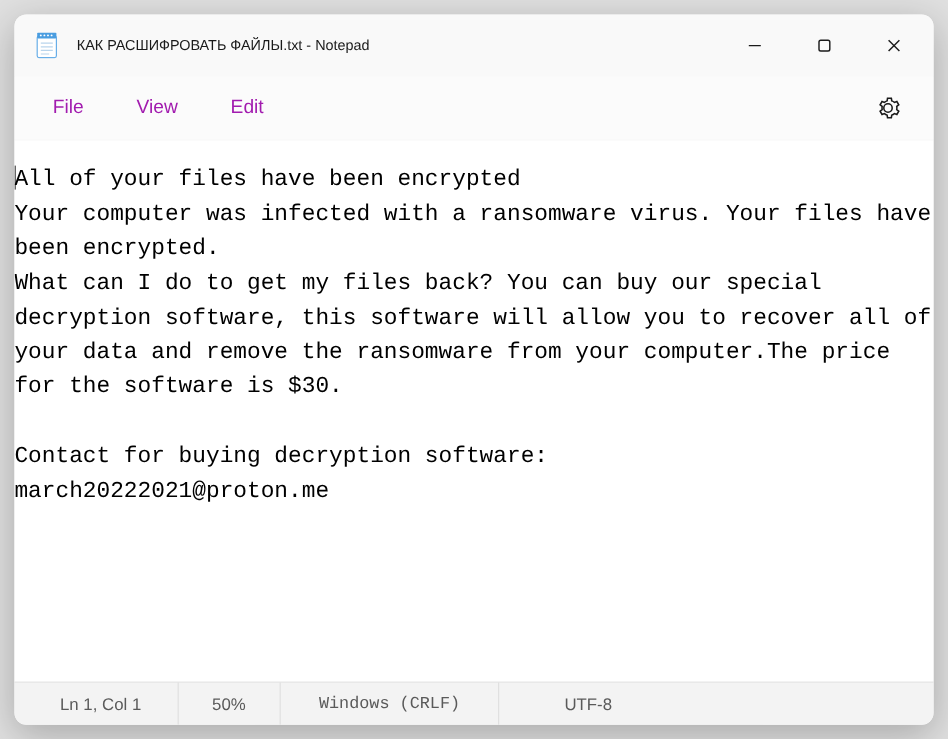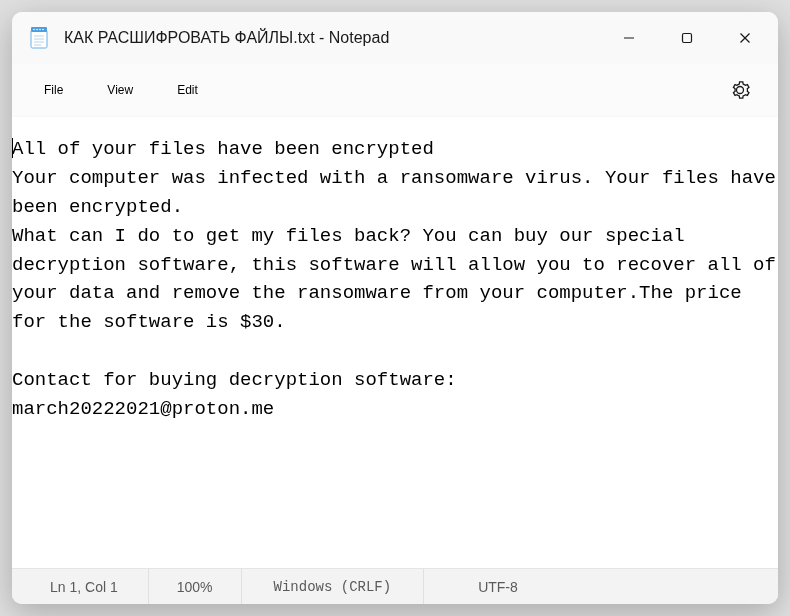--- a/index.html
+++ b/index.html
@@ -58,21 +58,21 @@
       width: 18px;
       height: 22px;
       margin-right: 16px;
       flex-shrink: 0;
     }
     .notepad-icon svg {
       display: block;
     }
     .title-text {
       flex: 1;
-      font-size: 16px;
+      font-size: 12px;
       color: #1a1a1a;
       font-weight: 400;
     }
     .window-controls {
       display: flex;
       height: 100%;
     }
     .wc-btn {
       width: 58px;
       height: 100%;
@@ -90,22 +90,22 @@
       height: 52px;
       display: flex;
       align-items: center;
       padding: 0 10px;
       background: #fbfbfb;
       position: relative;
       z-index: 2;
     }
     .menu-item {
       padding: 8px 22px;
-      font-size: 12px;
-      color: #000000;
+      font-size: 16px;
+      color: #a21caf;
       cursor: pointer;
       border-radius: 4px;
     }
     .menu-spacer {
       flex: 1;
     }
     .settings-btn {
       width: 40px;
       height: 40px;
       display: flex;
@@ -226,18 +226,18 @@
   <div class="content cursor-caret">All of your files have been encrypted
 Your computer was infected with a ransomware virus. Your files have been encrypted.
 What can I do to get my files back? You can buy our special
 decryption software, this software will allow you to recover all of your data and remove the ransomware from your computer.The price for the software is $30.
 
 Contact for buying decryption software:
 march20222021@proton.me</div>
 
   <div class="statusbar">
     <div class="sb-cell">Ln 1, Col 1</div>
-    <div class="sb-cell sb-zoom">100%</div>
+    <div class="sb-cell sb-zoom">50%</div>
     <div class="sb-cell sb-eol">Windows (CRLF)</div>
     <div class="sb-cell sb-enc">UTF-8</div>
   </div>
 
 </div>
 
 </body></html>

